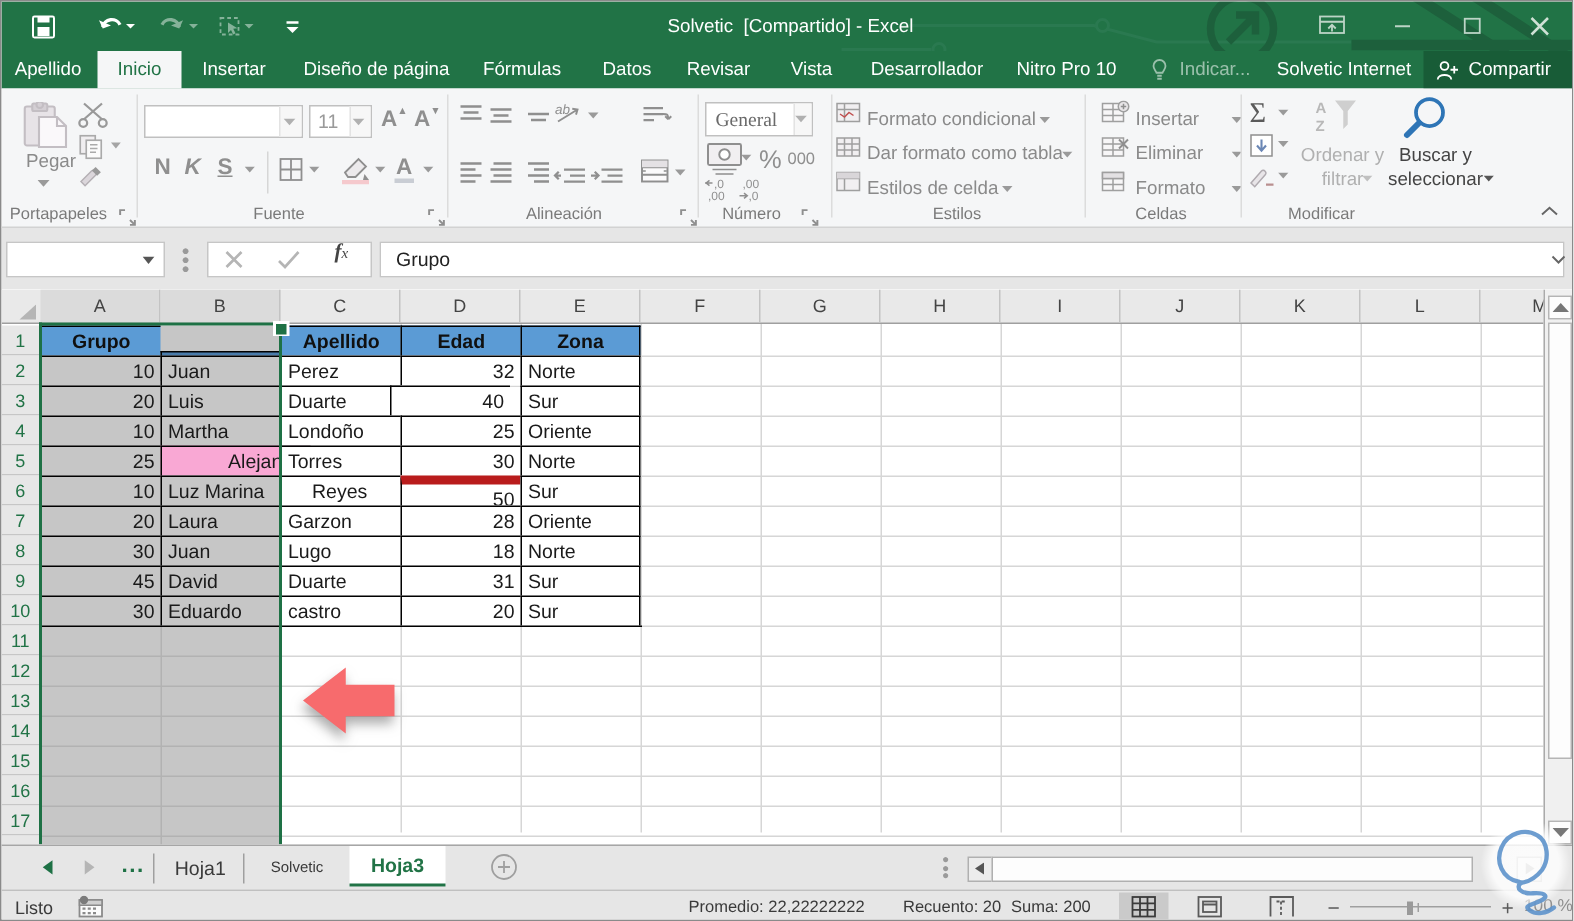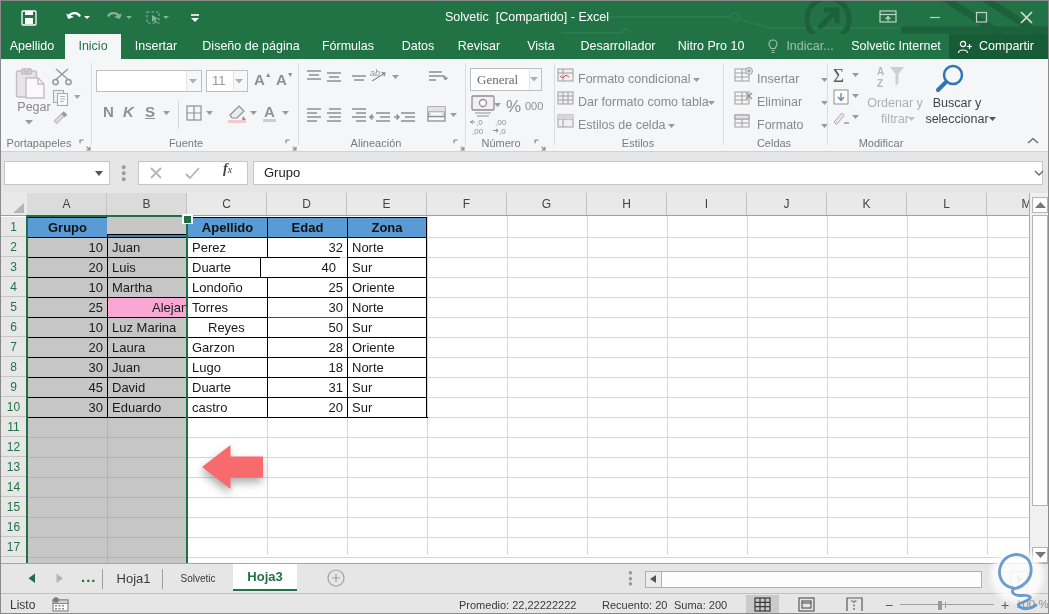--- a/index.html
+++ b/index.html
@@ -514,21 +514,21 @@
     <div class="cell" style="left:266px;top:84px;width:80px;height:20px;background:#fff;text-align:right;padding-right:4px;border-top:1px solid #000;border-left:1px solid #000;line-height:19px;">25</div>
     <div class="cell" style="left:346px;top:84px;width:80px;height:20px;background:#fff;text-align:left;padding-left:4px;border-top:1px solid #000;border-left:1px solid #000;border-right:1px solid #000;line-height:19px;">Oriente</div>
     <div class="cell" style="left:26px;top:104px;width:80px;height:20px;background:#c6c6c6;text-align:right;padding-right:4px;border-top:1px solid #000;border-left:1px solid #000;line-height:19px;">25</div>
     <div class="cell" style="left:106px;top:104px;width:100px;height:20px;background:#f9a8d4;text-align:right;padding-left:4px;border-top:1px solid #000;border-left:1px solid #000;line-height:19px;">Alejandro</div>
     <div class="cell" style="left:186px;top:104px;width:80px;height:20px;background:#fff;text-align:left;padding-left:4px;border-top:1px solid #000;border-left:1px solid #000;line-height:19px;">Torres</div>
     <div class="cell" style="left:266px;top:104px;width:80px;height:20px;background:#fff;text-align:right;padding-right:4px;border-top:1px solid #000;border-left:1px solid #000;line-height:19px;">30</div>
     <div class="cell" style="left:346px;top:104px;width:80px;height:20px;background:#fff;text-align:left;padding-left:4px;border-top:1px solid #000;border-left:1px solid #000;border-right:1px solid #000;line-height:19px;">Norte</div>
     <div class="cell" style="left:26px;top:124px;width:80px;height:20px;background:#c6c6c6;text-align:right;padding-right:4px;border-top:1px solid #000;border-left:1px solid #000;line-height:19px;">10</div>
     <div class="cell" style="left:106px;top:124px;width:80px;height:20px;background:#c6c6c6;text-align:left;padding-left:4px;border-top:1px solid #000;border-left:1px solid #000;line-height:19px;">Luz Marina</div>
     <div class="cell" style="left:186px;top:124px;width:80px;height:20px;background:#fff;text-align:left;padding-left:20px;border-top:1px solid #000;border-left:1px solid #000;line-height:19px;">Reyes</div>
-    <div class="cell" style="left:266px;top:124px;width:80px;height:20px;background:#fff;text-align:right;padding-right:4px;border-top:1px solid #b91c1c;border-left:1px solid #000;line-height:19px;">50</div>
+    <div class="cell" style="left:266px;top:124px;width:80px;height:20px;background:#fff;text-align:right;padding-right:4px;border-top:6px solid #b91c1c;border-left:1px solid #000;line-height:19px;">50</div>
     <div class="cell" style="left:346px;top:124px;width:80px;height:20px;background:#fff;text-align:left;padding-left:4px;border-top:1px solid #000;border-left:1px solid #000;border-right:1px solid #000;line-height:19px;">Sur</div>
     <div class="cell" style="left:26px;top:144px;width:80px;height:20px;background:#c6c6c6;text-align:right;padding-right:4px;border-top:1px solid #000;border-left:1px solid #000;line-height:19px;">20</div>
     <div class="cell" style="left:106px;top:144px;width:80px;height:20px;background:#c6c6c6;text-align:left;padding-left:4px;border-top:1px solid #000;border-left:1px solid #000;line-height:19px;">Laura</div>
     <div class="cell" style="left:186px;top:144px;width:80px;height:20px;background:#fff;text-align:left;padding-left:4px;border-top:1px solid #000;border-left:1px solid #000;line-height:19px;">Garzon</div>
     <div class="cell" style="left:266px;top:144px;width:80px;height:20px;background:#fff;text-align:right;padding-right:4px;border-top:1px solid #000;border-left:1px solid #000;line-height:19px;">28</div>
     <div class="cell" style="left:346px;top:144px;width:80px;height:20px;background:#fff;text-align:left;padding-left:4px;border-top:1px solid #000;border-left:1px solid #000;border-right:1px solid #000;line-height:19px;">Oriente</div>
     <div class="cell" style="left:26px;top:164px;width:80px;height:20px;background:#c6c6c6;text-align:right;padding-right:4px;border-top:1px solid #000;border-left:1px solid #000;line-height:19px;">30</div>
     <div class="cell" style="left:106px;top:164px;width:80px;height:20px;background:#c6c6c6;text-align:left;padding-left:4px;border-top:1px solid #000;border-left:1px solid #000;line-height:19px;">Juan</div>
     <div class="cell" style="left:186px;top:164px;width:80px;height:20px;background:#fff;text-align:left;padding-left:4px;border-top:1px solid #000;border-left:1px solid #000;line-height:19px;">Lugo</div>
     <div class="cell" style="left:266px;top:164px;width:80px;height:20px;background:#fff;text-align:right;padding-right:4px;border-top:1px solid #000;border-left:1px solid #000;line-height:19px;">18</div>

